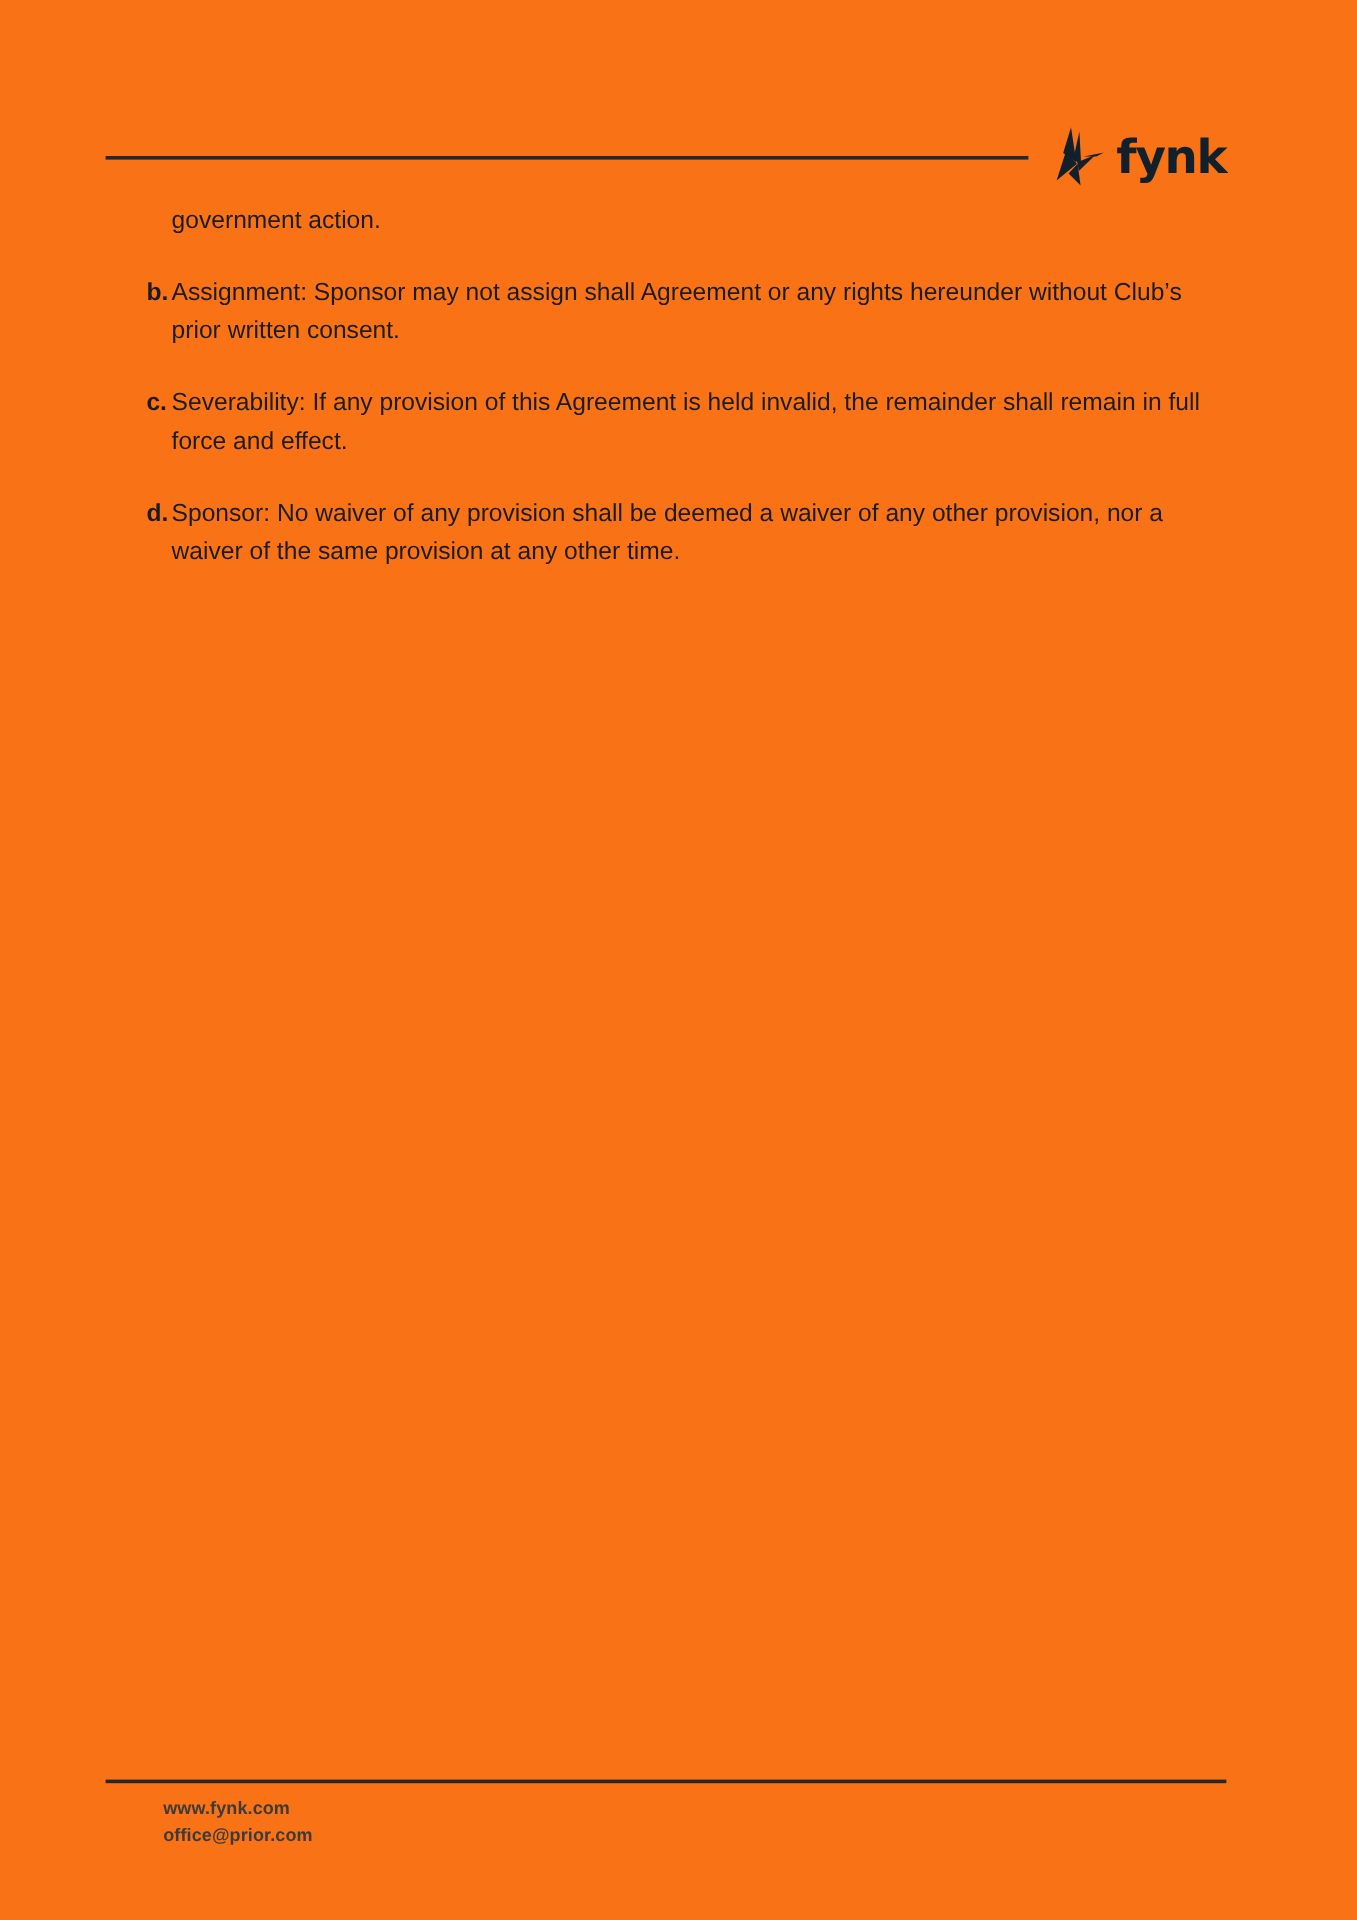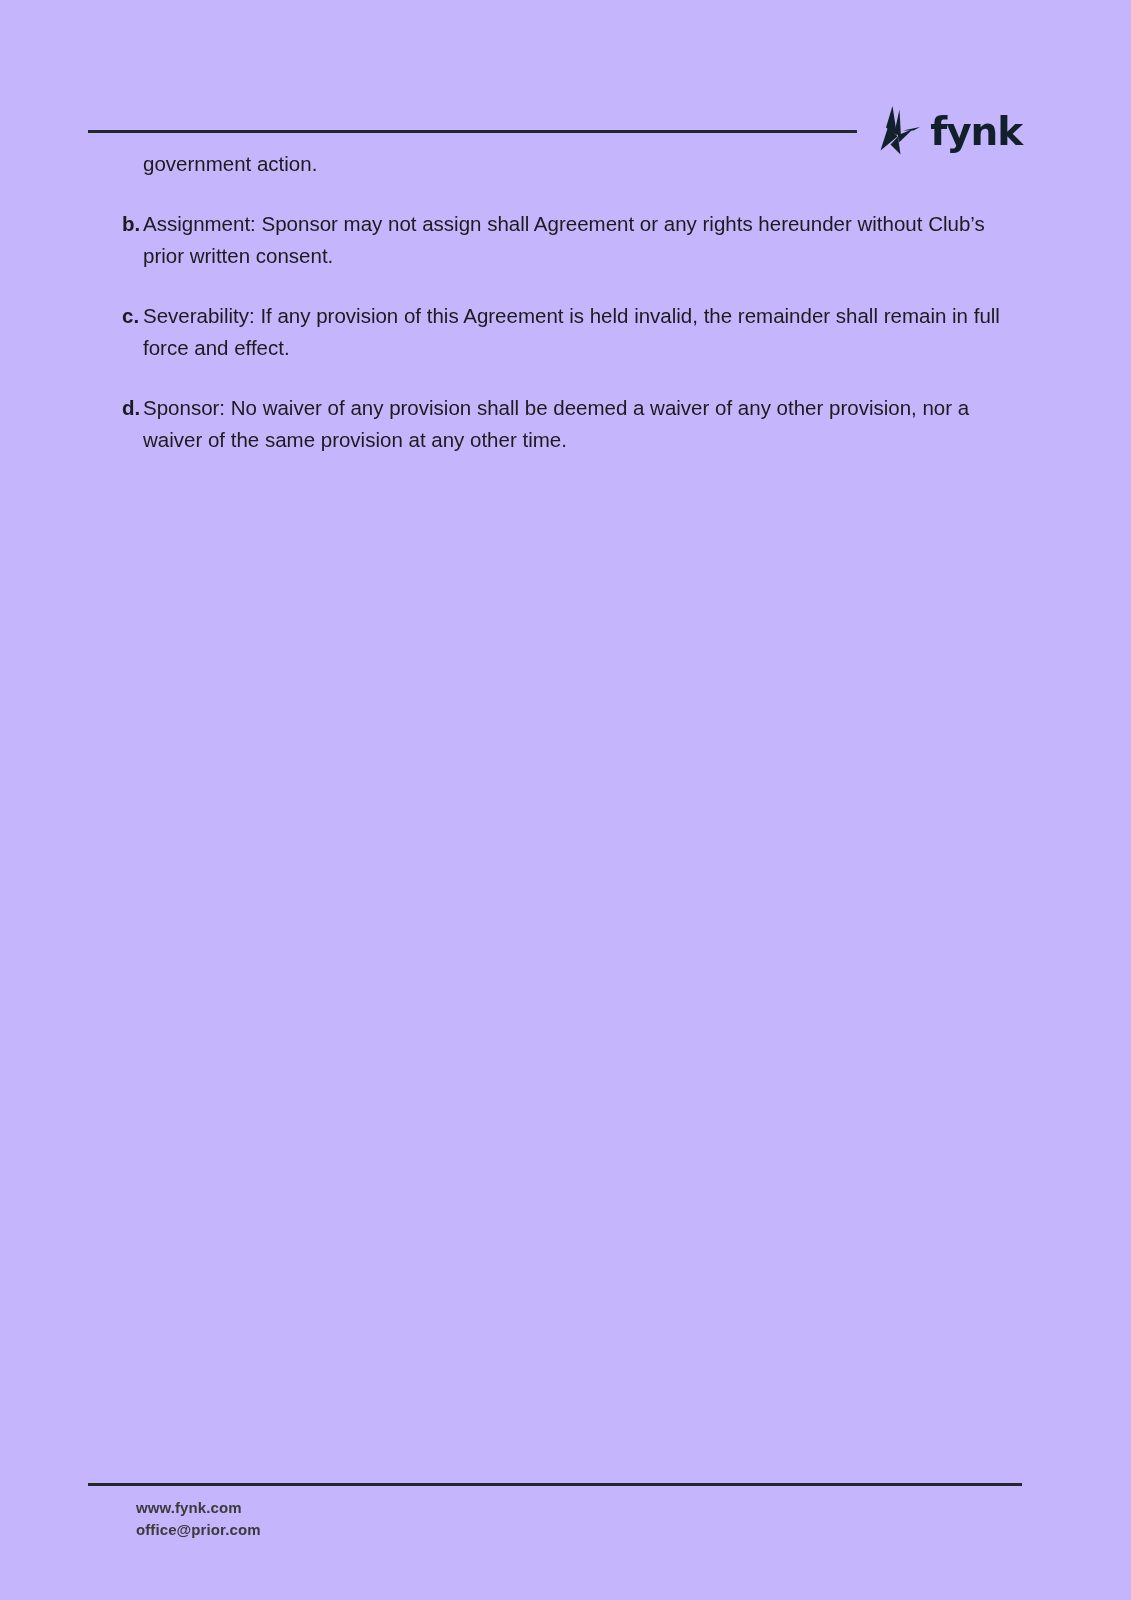--- a/index.html
+++ b/index.html
@@ -12,21 +12,21 @@
     height: 1600px;
     position: relative;
     font-family: "Liberation Sans", sans-serif;
     color: #1a1a1a;
     -webkit-font-smoothing: antialiased;
   }
 
   .page {
     position: absolute;
     inset: 0;
-    background: #c4b5fd;
+    background: #f97316;
   }
 
   
   .header {
     position: absolute;
     left: 88px;
     top: 100px;
     width: 934px;
     height: 62px;
     display: flex;
@@ -59,21 +59,21 @@
     letter-spacing: -1.1px;
     color: #12202b;
     line-height: 1;
     margin-top: 2px;
   }
 
   
   .content {
     position: absolute;
     left: 88px;
-    top: 148px;
+    top: 168px;
     width: 934px;
   }
 
   .cont-para {
     font-size: 20.5px;
     line-height: 31px;
     color: #1c1c1c;
     margin: 0 0 29px 0;
     padding-left: 55px;
   }

